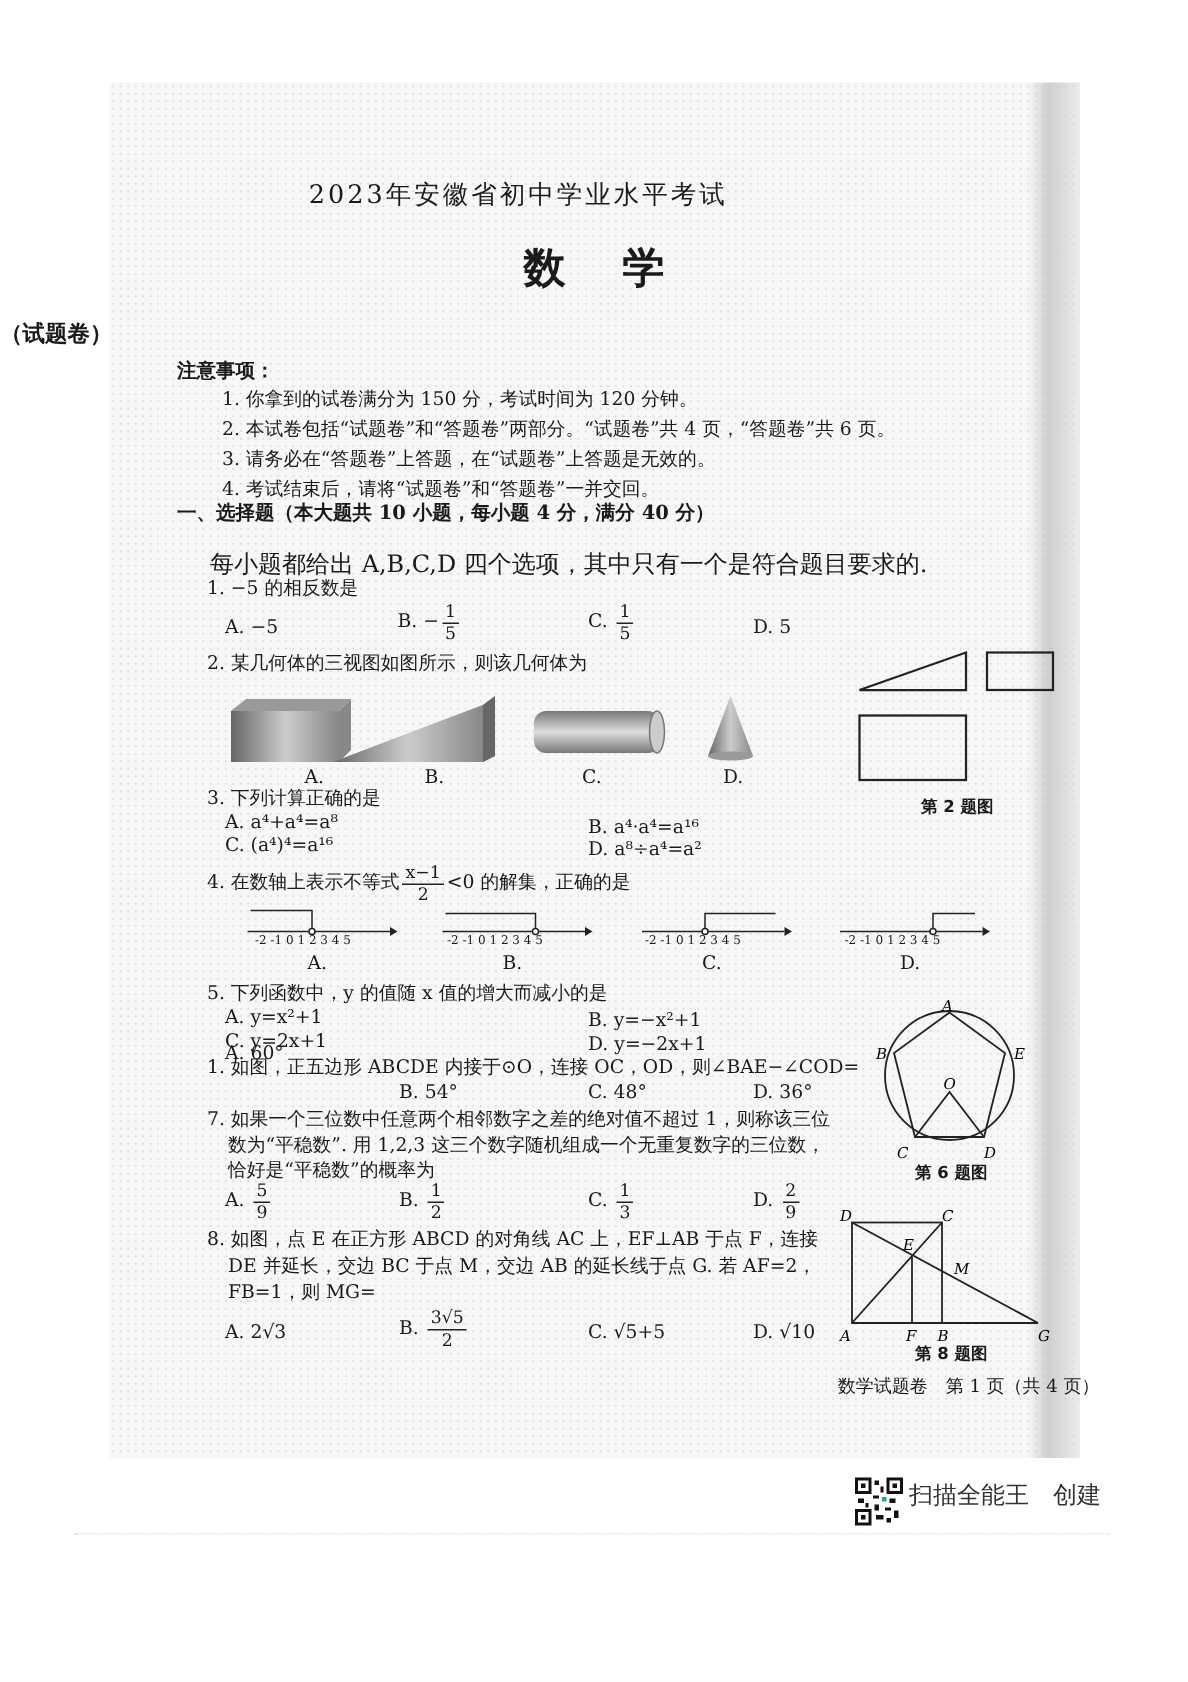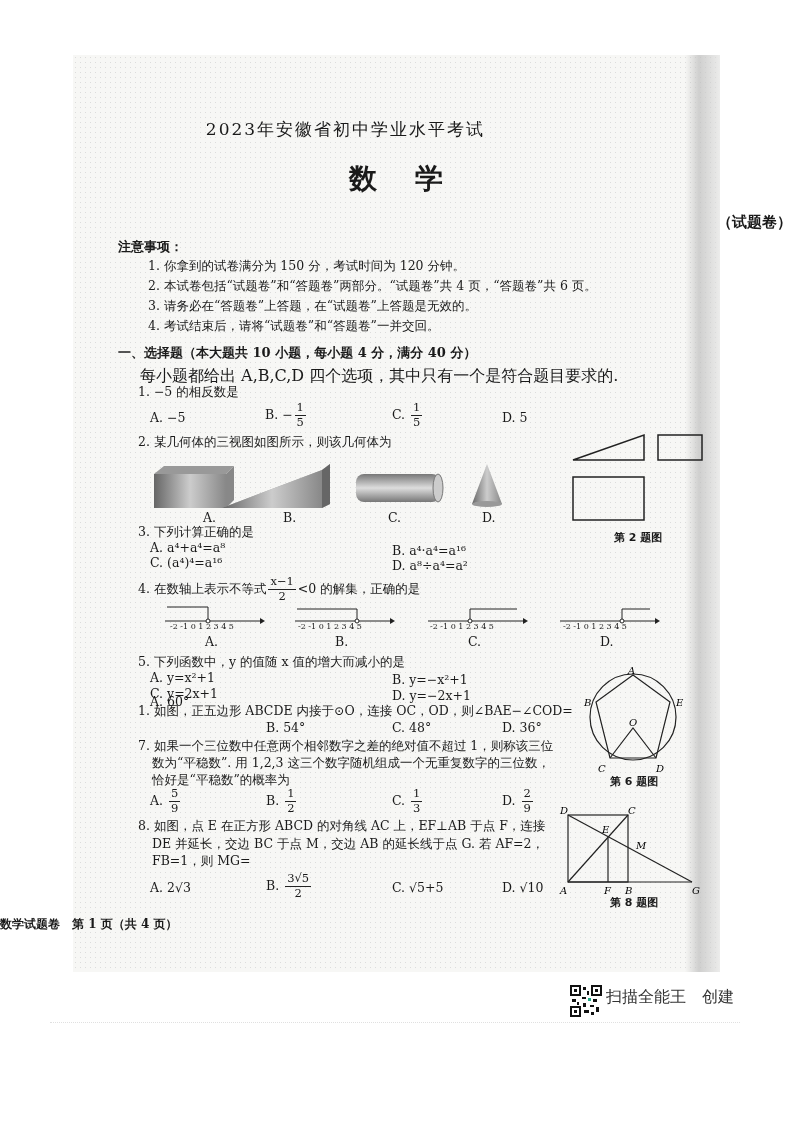--- a/index.html
+++ b/index.html
@@ -4,33 +4,33 @@
 <style>
   html,body{margin:0;padding:0;background:#ffffff;}
   body{width:792px;height:1121px;position:relative;overflow:hidden;font-family:"DejaVu Serif",serif;color:#1a1a1a;}
   .scan{position:absolute;left:73px;top:55px;width:647px;height:917px;background:#f7f7f5;
     background-image:radial-gradient(#dcdcdc 0.6px,transparent 0.7px);background-size:5px 5px;}
   .shadow{position:absolute;left:685px;top:55px;width:35px;height:917px;
     background:linear-gradient(to right,rgba(200,200,200,0),rgba(190,190,190,0.7) 40%,rgba(225,225,225,0.5));}
   .abs{position:absolute;white-space:nowrap;}
   .exam-title{left:0;width:691px;top:118px;text-align:center;font-size:17px;letter-spacing:2px;}
   .subject{left:0;width:792px;top:160px;text-align:center;font-size:28px;font-weight:bold;letter-spacing:38px;padding-left:38px;box-sizing:border-box;}
-  .paper-type{left:0;width:792px;top:213px;text-align:right;font-size:15px;font-weight:bold;}
+  .paper-type{left:0;width:792px;top:213px;text-align:left;font-size:15px;font-weight:bold;}
   .notice-title{left:118px;top:238px;font-size:13px;font-weight:bold;}
   .notice{left:148px;font-size:12.5px;}
-  .sec{left:118px;top:344px;font-size:13px;font-weight:bold;}
+  .sec{left:118px;top:333px;font-size:13px;font-weight:bold;}
   .sec-desc{left:140px;top:366px;font-size:16px;}
   .q{left:138px;font-size:12.5px;}
   .q b{font-weight:normal;}
   .opt{font-size:12.5px;}
   .frac{display:inline-block;vertical-align:middle;text-align:center;line-height:1;font-size:11.5px;margin:0 2px;}
   .frac .n{display:block;border-bottom:1px solid #222;padding:0 2px 1px;}
   .frac .d{display:block;padding-top:1px;}
   .cap{font-size:11px;font-weight:bold;font-family:"DejaVu Sans",sans-serif;}
-  .footer{left:0;width:733px;top:916px;text-align:left;font-size:12px;font-weight:bold;}
+  .footer{left:0;width:733px;top:916px;text-align:right;font-size:12px;font-weight:normal;}
   .cs-label{left:606px;top:987px;font-size:16px;font-family:"DejaVu Sans",sans-serif;color:#333;}
   .bottom-rule{position:absolute;left:50px;top:1022px;width:690px;border-top:1px dotted #e0e0e0;}
   svg{position:absolute;overflow:visible;}
 </style>
 </head>
 <body>
 
 <div class="scan"></div>
 <div class="shadow"></div>
 

